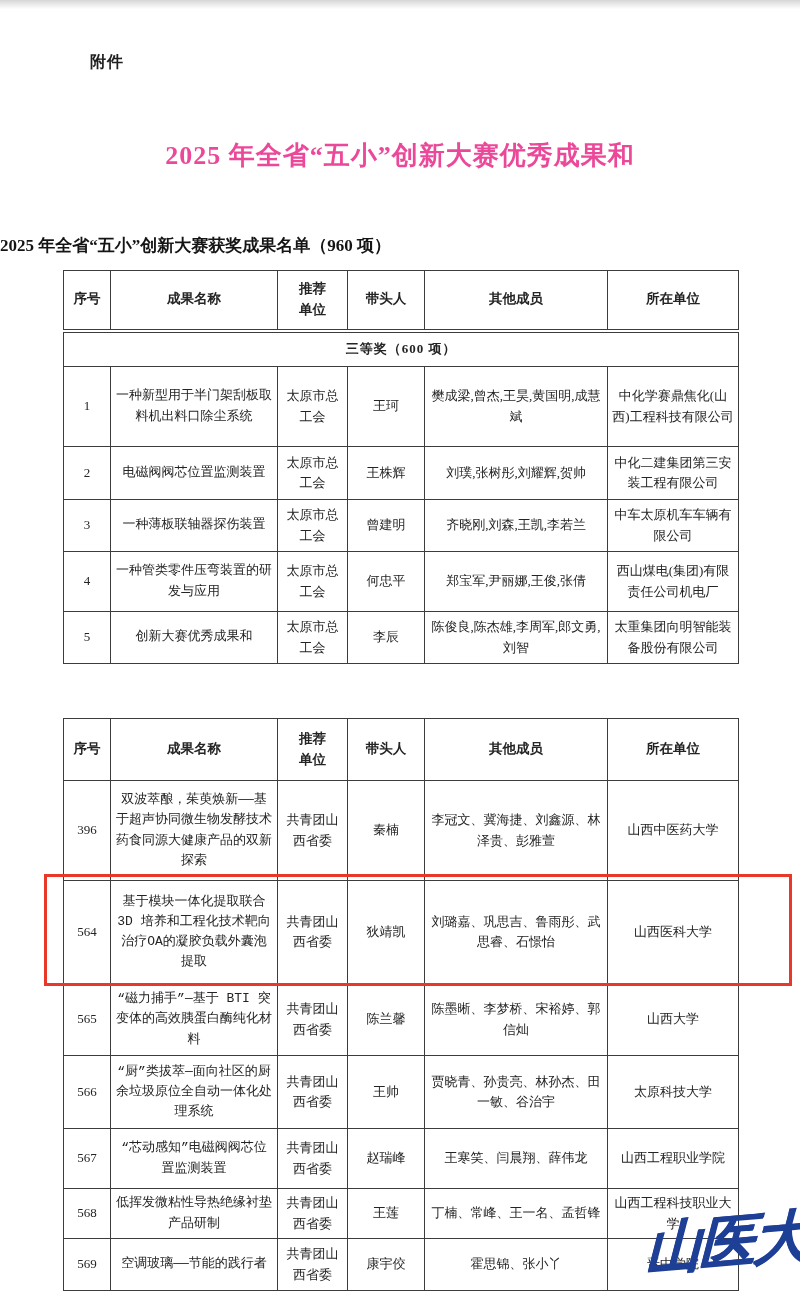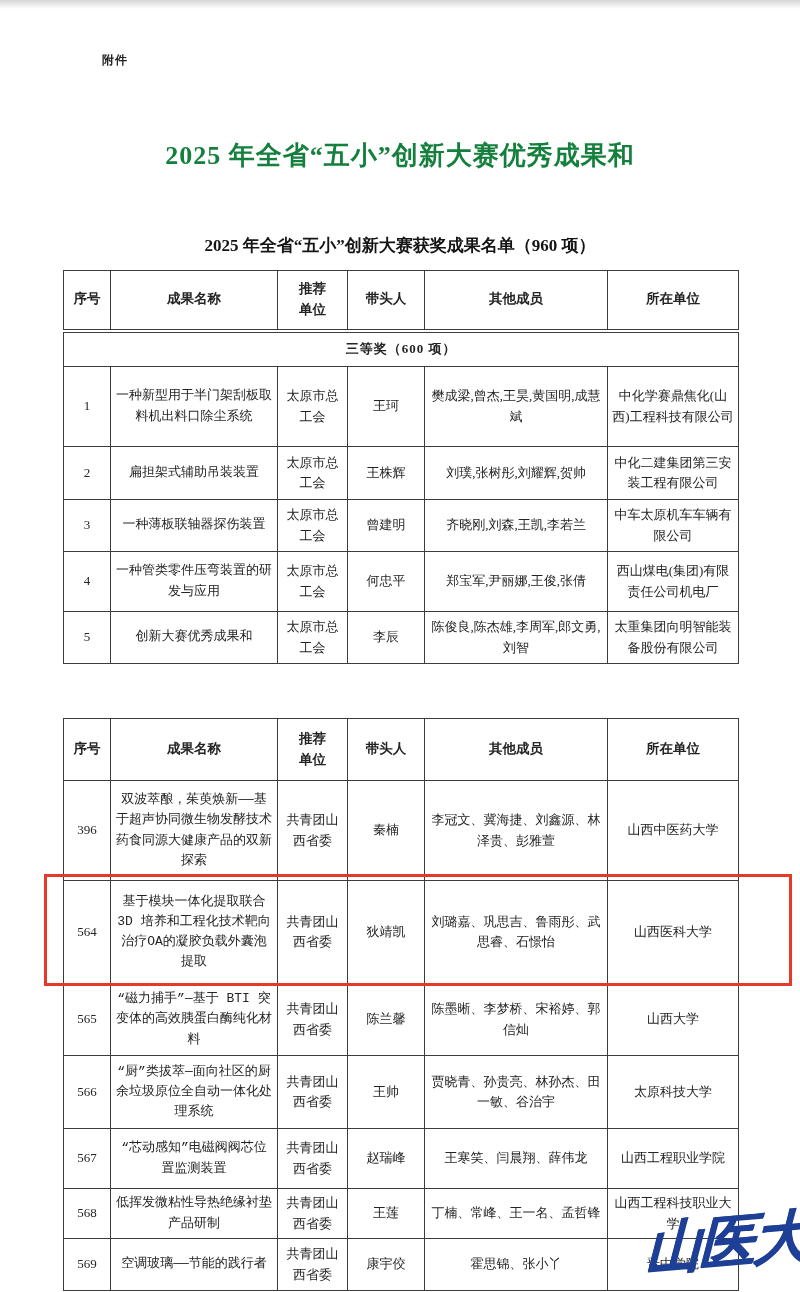--- a/index.html
+++ b/index.html
@@ -3,25 +3,25 @@
 <meta charset="utf-8">
 <style>
   html,body{margin:0;padding:0;}
   body{
     width:800px;height:1292px;overflow:hidden;position:relative;
     background:#ffffff;color:#262626;
     font-family:"Liberation Serif","DejaVu Serif",serif;
   }
   .top-shade{position:absolute;top:0;left:0;width:800px;height:9px;
     background:linear-gradient(#d6d6d6,#ffffff);}
-  .attachment{position:absolute;left:102px;top:52px;font-size:12px;
+  .attachment{position:absolute;left:90px;top:52px;font-size:16px;
     font-weight:700;color:#1f1f1f;letter-spacing:1px;}
   .doc-title{position:absolute;left:0;top:132px;width:800px;text-align:center;
-    font-size:26px;font-weight:700;color:#15803d;line-height:47px;letter-spacing:1px;}
-  .tbl-caption{position:absolute;left:0;top:234px;width:800px;text-align:center;
+    font-size:26px;font-weight:700;color:#ec4899;line-height:47px;letter-spacing:1px;}
+  .tbl-caption{position:absolute;left:0;top:234px;width:800px;text-align:left;
     font-size:17px;font-weight:700;color:#141414;}
   table.award{border-collapse:collapse;table-layout:fixed;position:absolute;
     left:63px;width:675px;font-size:13px;color:#242424;}
   table.award td,table.award th{border:1px solid #3c3c3c;vertical-align:middle;
     text-align:center;padding:2px 4px;line-height:1.55;font-weight:400;overflow:hidden;}
   table.award{border:1px solid #ef4444;}
   table.award thead th{font-weight:700;font-size:13.5px;}
   #table1{top:270px;} #table2{top:718px;}
   #table1 thead tr{height:60px;} #table2 thead tr{height:62px;}
   tr.section-row{height:36px;}
@@ -89,21 +89,21 @@
       <tr>
         <td>1</td>
         <td class="cell-name">一种新型用于半门架刮板取料机出料口除尘系统</td>
         <td>太原市总工会</td>
         <td>王珂</td>
         <td class="cell-members">樊成梁,曾杰,王昊,黄国明,成慧斌</td>
         <td>中化学赛鼎焦化(山西)工程科技有限公司</td>
       </tr>
       <tr>
         <td>2</td>
-        <td class="cell-name">扁担架式辅助吊装装置</td>
+        <td class="cell-name">电磁阀阀芯位置监测装置</td>
         <td>太原市总工会</td>
         <td>王株辉</td>
         <td class="cell-members">刘璞,张树彤,刘耀辉,贺帅</td>
         <td>中化二建集团第三安装工程有限公司</td>
       </tr>
       <tr>
         <td>3</td>
         <td class="cell-name">一种薄板联轴器探伤装置</td>
         <td>太原市总工会</td>
         <td>曾建明</td>

